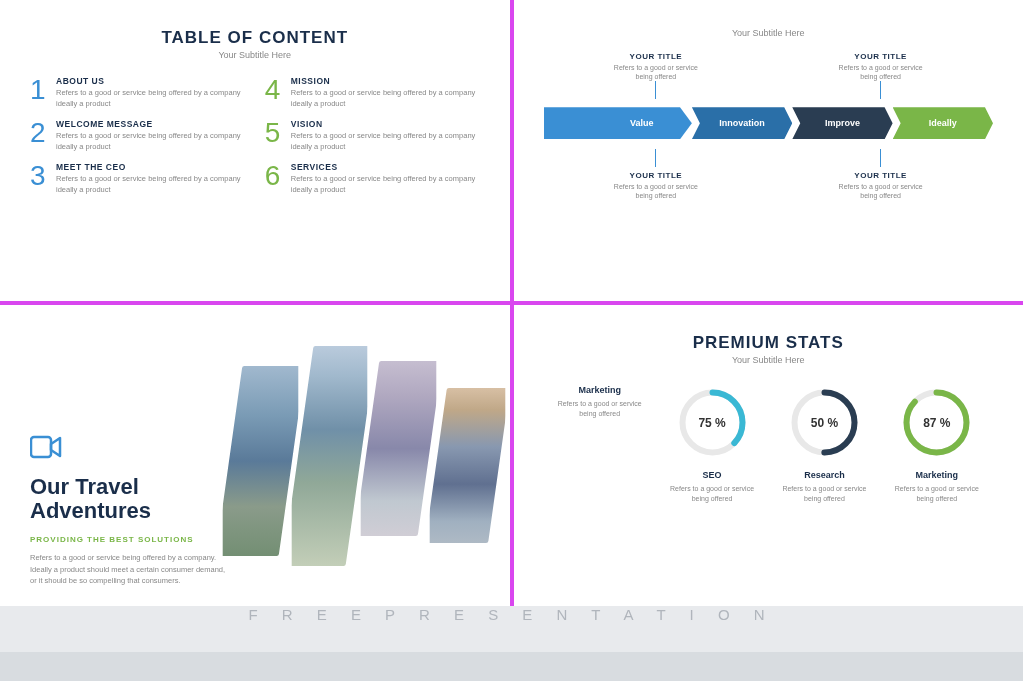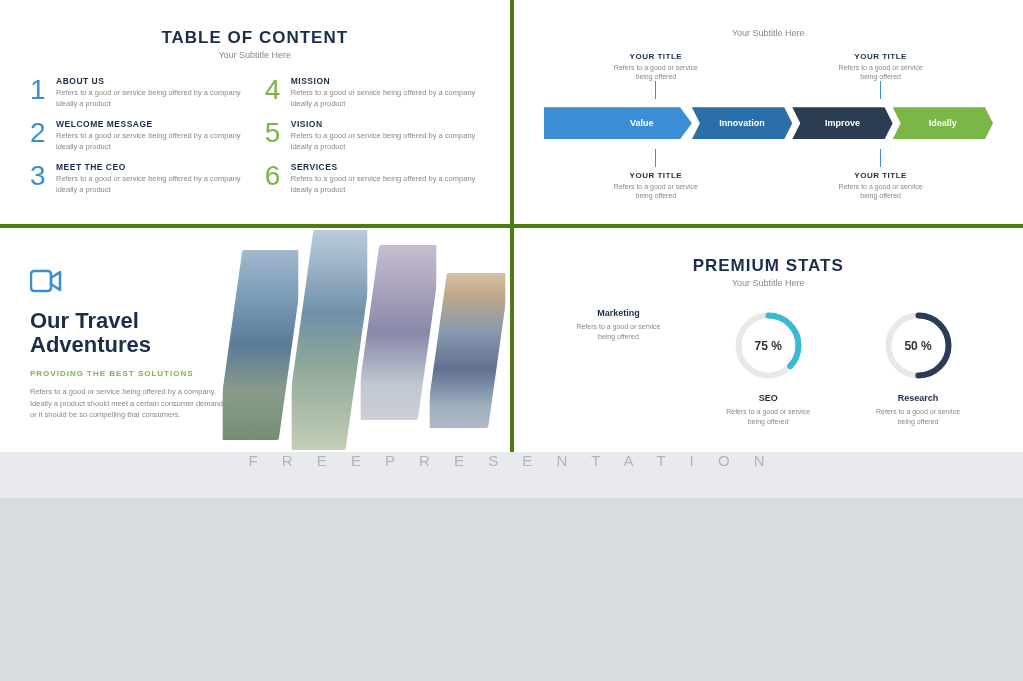--- a/index.html
+++ b/index.html
@@ -9,22 +9,22 @@
       width: 1023px;
       height: 681px;
       overflow: hidden;
     }
     .main-grid {
       display: grid;
       grid-template-columns: 1fr 1fr;
       grid-template-rows: 1fr 1fr;
       gap: 4px;
       width: 1023px;
-      height: 452px;
-      background: #4d7c0f;
+      height: 606px;
+      background: #d946ef;
     }
     .panel {
       background: #fff;
       padding: 28px 30px 20px 30px;
       position: relative;
       overflow: hidden;
     }
     .footer-bar {
       height: 46px;
       background: #e8eaed;
@@ -186,21 +186,21 @@
       padding: 0;
       position: relative;
       overflow: hidden;
     }
     .travel-left {
       padding: 28px 20px 20px 30px;
       width: 52%;
       z-index: 2;
       display: flex;
       flex-direction: column;
-      justify-content: center;
+      justify-content: flex-end;
     }
     .travel-icon {
       color: #3a8fd4;
       font-size: 28px;
       margin-bottom: 8px;
     }
     .travel-title {
       font-size: 22px;
       font-weight: 700;
       color: #1a2e4a;
@@ -474,20 +474,31 @@
       <div class="circle-container">
         <svg class="circle-svg" viewBox="0 0 75 75">
           <circle class="circle-bg" cx="37.5" cy="37.5" r="30"></circle>
           <circle class="circle-progress" cx="37.5" cy="37.5" r="30" stroke="#2a3d52" stroke-dasharray="188.49555921538757" stroke-dashoffset="94.24777960769379"></circle>
         </svg>
         <span class="circle-label">50 %</span>
       </div>
       <div class="stat-name">Research</div>
       <div class="stat-desc">Refers to a good or service being offered</div>
     </div>
+        <div class="stat-item">
+      <div class="circle-container">
+        <svg class="circle-svg" viewBox="0 0 75 75">
+          <circle class="circle-bg" cx="37.5" cy="37.5" r="30"></circle>
+          <circle class="circle-progress" cx="37.5" cy="37.5" r="30" stroke="#7ab648" stroke-dasharray="188.49555921538757" stroke-dashoffset="24.504422698000383"></circle>
+        </svg>
+        <span class="circle-label">87 %</span>
+      </div>
+      <div class="stat-name">Marketing</div>
+      <div class="stat-desc">Refers to a good or service being offered</div>
+    </div>
       </div>
   </div>
 
 </div>
 
 <div class="footer-bar">
   <span class="footer-text">F R E E   P R E S E N T A T I O N</span>
 </div>
 
 </body></html>

